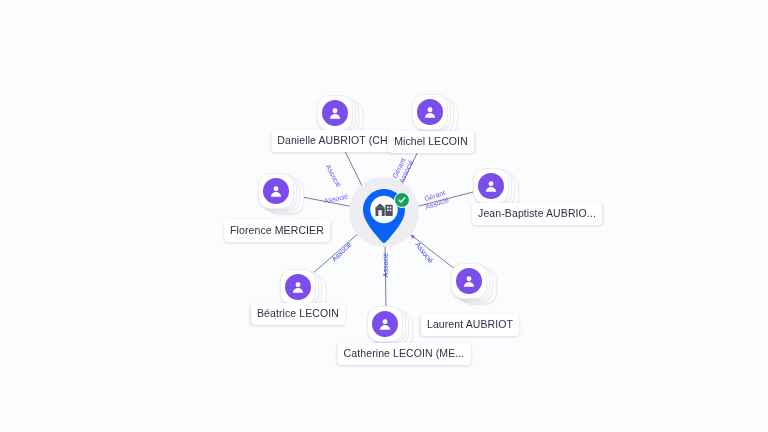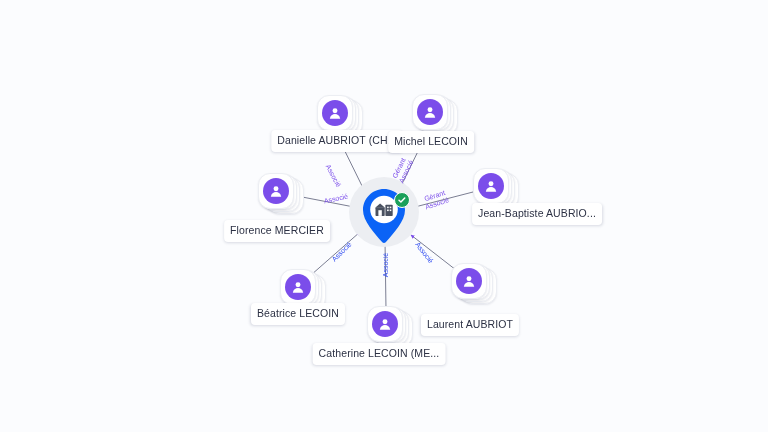--- a/index.html
+++ b/index.html
@@ -274,21 +274,21 @@
           <div class="stack-sheet s1"></div>
           <div class="stack-sheet s0"></div>
           <div class="avatar-disc">
             <svg viewBox="0 0 26 26" width="16" height="16">
               <circle cx="13" cy="9.4" r="4.0" fill="#ffffff"></circle>
               <path d="M4.6 22.2 C5.4 17.0 8.9 14.6 13 14.6 C17.1 14.6 20.6 17.0 21.4 22.2 Z" fill="#ffffff"></path>
             </svg>
           </div>
         </div>
       </div>
-      <div class="node-label" style="left: 379px; top: 343px;">Catherine LECOIN (ME...</div>
+      <div class="node-label" style="left: 404px; top: 343px;">Catherine LECOIN (ME...</div>
     </div>
   <div id="edge-label-layer">
       <div class="edge-label" style="left: 333px; top: 176px; transform: translate(-50%, -50%) rotate(62deg);">Associé</div>
       <div class="edge-label" style="left: 403px; top: 170px; transform: translate(-50%, -50%) rotate(-64deg);">
         <div>Gérant</div>
         <div>Associé</div>
       </div>
       <div class="edge-label" style="left: 336px; top: 199px; transform: translate(-50%, -50%) rotate(-12deg);">Associé</div>
       <div class="edge-label" style="left: 436px; top: 200px; transform: translate(-50%, -50%) rotate(-18deg);">
         <div>Gérant</div>

